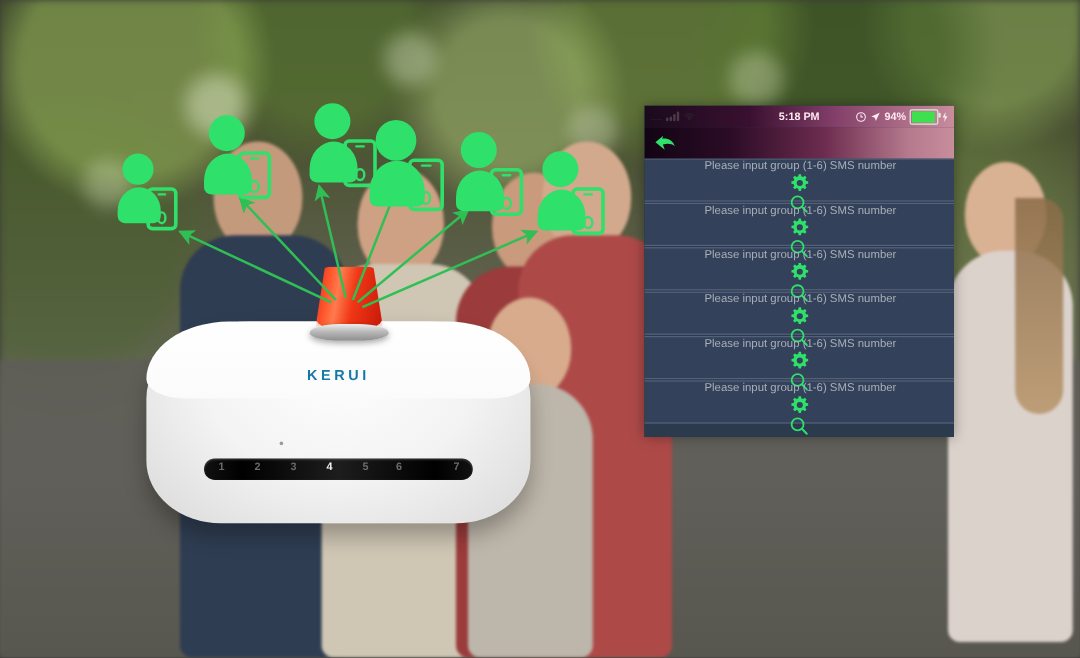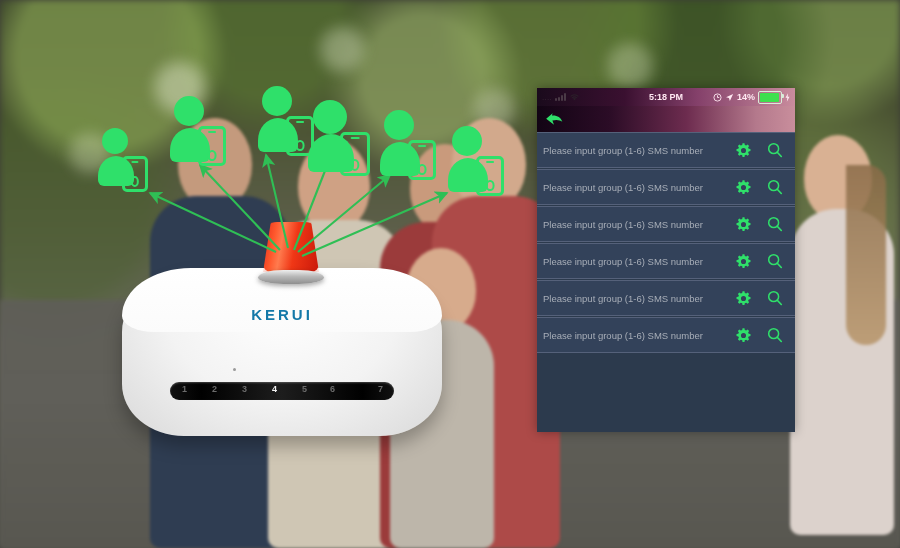--- a/index.html
+++ b/index.html
@@ -73,21 +73,21 @@
   .peopleblur{filter:blur(1.4px);}
 
   
   .hub{position:absolute;left:122px;top:268px;width:320px;height:168px;
        background:radial-gradient(ellipse at 50% 20%, #ffffff 0%, #f3f3f3 52%, #d9d9d9 100%);
        border-radius:86px 86px 62px 62px/64px 64px 52px 52px;
        box-shadow:0 10px 18px rgba(0,0,0,.28);}
   .hub-top{position:absolute;left:0;top:0;width:100%;height:64px;
        background:linear-gradient(#ffffff,#fbfbfb);border-radius:86px 86px 40px 40px/60px 60px 20px 20px;}
   .kerui{position:absolute;left:0;right:0;top:38px;text-align:center;
-       color:#1478a8;font-size:15px;font-weight:bold;letter-spacing:3px;}
+       color:#1478a8;font-size:12px;font-weight:bold;letter-spacing:3px;}
   .strip{position:absolute;left:48px;top:114px;width:224px;height:18px;
        background:linear-gradient(90deg,#111 0%,#000 14%,#1d1d1d 50%,#000 86%,#111 100%);
        border-radius:10px;box-shadow:inset 0 1px 2px rgba(255,255,255,.25);}
   .strip .n{position:absolute;top:2px;color:#6b6b6b;font-size:9px;font-weight:bold;}
   .strip .n.on{color:#f2f2f2;}
   .dot{position:absolute;left:111px;top:100px;width:3px;height:3px;border-radius:50%;background:#9a9a9a;}
 
   
   .siren{position:absolute;left:258px;top:222px;width:66px;height:62px;}
   .siren .dome{position:absolute;left:5px;top:0;width:56px;height:50px;
@@ -106,21 +106,21 @@
   .picon .phone{position:absolute;border:3px solid #2fe06a;border-radius:5px;background:transparent;}
   .picon .phone:before{content:"";position:absolute;left:50%;transform:translateX(-50%);
        top:2px;width:36%;height:2px;background:#2fe06a;border-radius:2px;}
   .picon .phone:after{content:"";position:absolute;left:50%;transform:translateX(-50%);
        bottom:2px;width:22%;height:22%;border:2px solid #2fe06a;border-radius:50%;}
 
   
   .arrows{position:absolute;inset:0;}
 
   
-  .app{position:absolute;left:537px;top:88px;width:258px;height:344px;
+  .app{position:absolute;left:537px;top:88px;width:258px;height:276px;
        background:#2c3a4d;overflow:hidden;box-shadow:0 0 10px rgba(0,0,0,.35);}
   .statusbar{position:relative;height:18px;
        background:linear-gradient(90deg,#1a0a1c 0%,#3a1030 34%,#84406a 62%,#c98c9d 100%);
        display:flex;align-items:center;padding:0 5px;color:#f0d9e4;font-size:9px;}
   .sb-left{display:flex;align-items:center;gap:3px;flex:0 0 auto;}
   .sb-carrier{color:#3a2b38;font-size:8px;letter-spacing:.3px;}
   .bars{display:flex;align-items:flex-end;gap:1px;height:8px;}
   .bars i{display:block;width:2px;background:#4a3a46;border-radius:1px;}
   .bars i:nth-child(1){height:3px}.bars i:nth-child(2){height:4px}
   .bars i:nth-child(3){height:6px}.bars i:nth-child(4){height:8px}
@@ -136,21 +136,21 @@
   .titlebar{position:relative;height:26px;
        background:linear-gradient(90deg,#120414 0%,#2b0c26 28%,#6d2c4f 58%,#b4798c 85%,#c98e9c 100%);
        display:flex;align-items:center;}
   .backarrow{width:34px;display:flex;align-items:center;justify-content:center;}
   .title{position:absolute;left:0;right:0;text-align:center;color:#33e06a;
        font-size:12.5px;font-weight:bold;pointer-events:none;}
 
   .rows{background:#2c3a4d;}
   .row{height:34px;display:flex;align-items:center;
        background:#33425a;border-bottom:1px solid #55617a;border-top:1px solid #55617a;
-       margin-bottom:1px;padding:0 4px;}
+       margin-bottom:1px;padding:0 4px;flex-direction:column;}
   .row .ph{flex:1;color:#a8aeb8;font-size:9.5px;padding-left:2px;}
   .row .ic{width:32px;display:flex;align-items:center;justify-content:center;}
   .fill{height:92px;background:#2c3a4d;}
 </style>
 </head>
 <body>
 
 <div id="stage">
 
   <div class="bg"></div>
@@ -272,21 +272,21 @@
       </div>
       <div class="sb-center">5:18 PM</div>
       <div class="sb-right">
         <svg width="9" height="9" viewBox="0 0 10 10">
           <circle cx="5" cy="5" r="4" fill="none" stroke="#ffe9f2" stroke-width="1"></circle>
           <path d="M5 2.6 V5 H6.9" stroke="#ffe9f2" stroke-width="1" fill="none"></path>
         </svg>
         <svg width="9" height="9" viewBox="0 0 10 10">
           <path d="M9 1 L1.2 4.6 L4.4 5.6 L5.4 8.8 Z" fill="#ffe9f2"></path>
         </svg>
-        <span>14%</span>
+        <span>94%</span>
         <span class="batt">
             <span style="width:94%"></span>
           </span>
         <svg width="5" height="9" viewBox="0 0 6 10">
           <path d="M3.6 0 L0.6 5.4 H2.8 L2.2 10 L5.4 4.2 H3.2 Z" fill="#ffe9f2"></path>
         </svg>
       </div>
     </div>
 
     <div class="titlebar">

